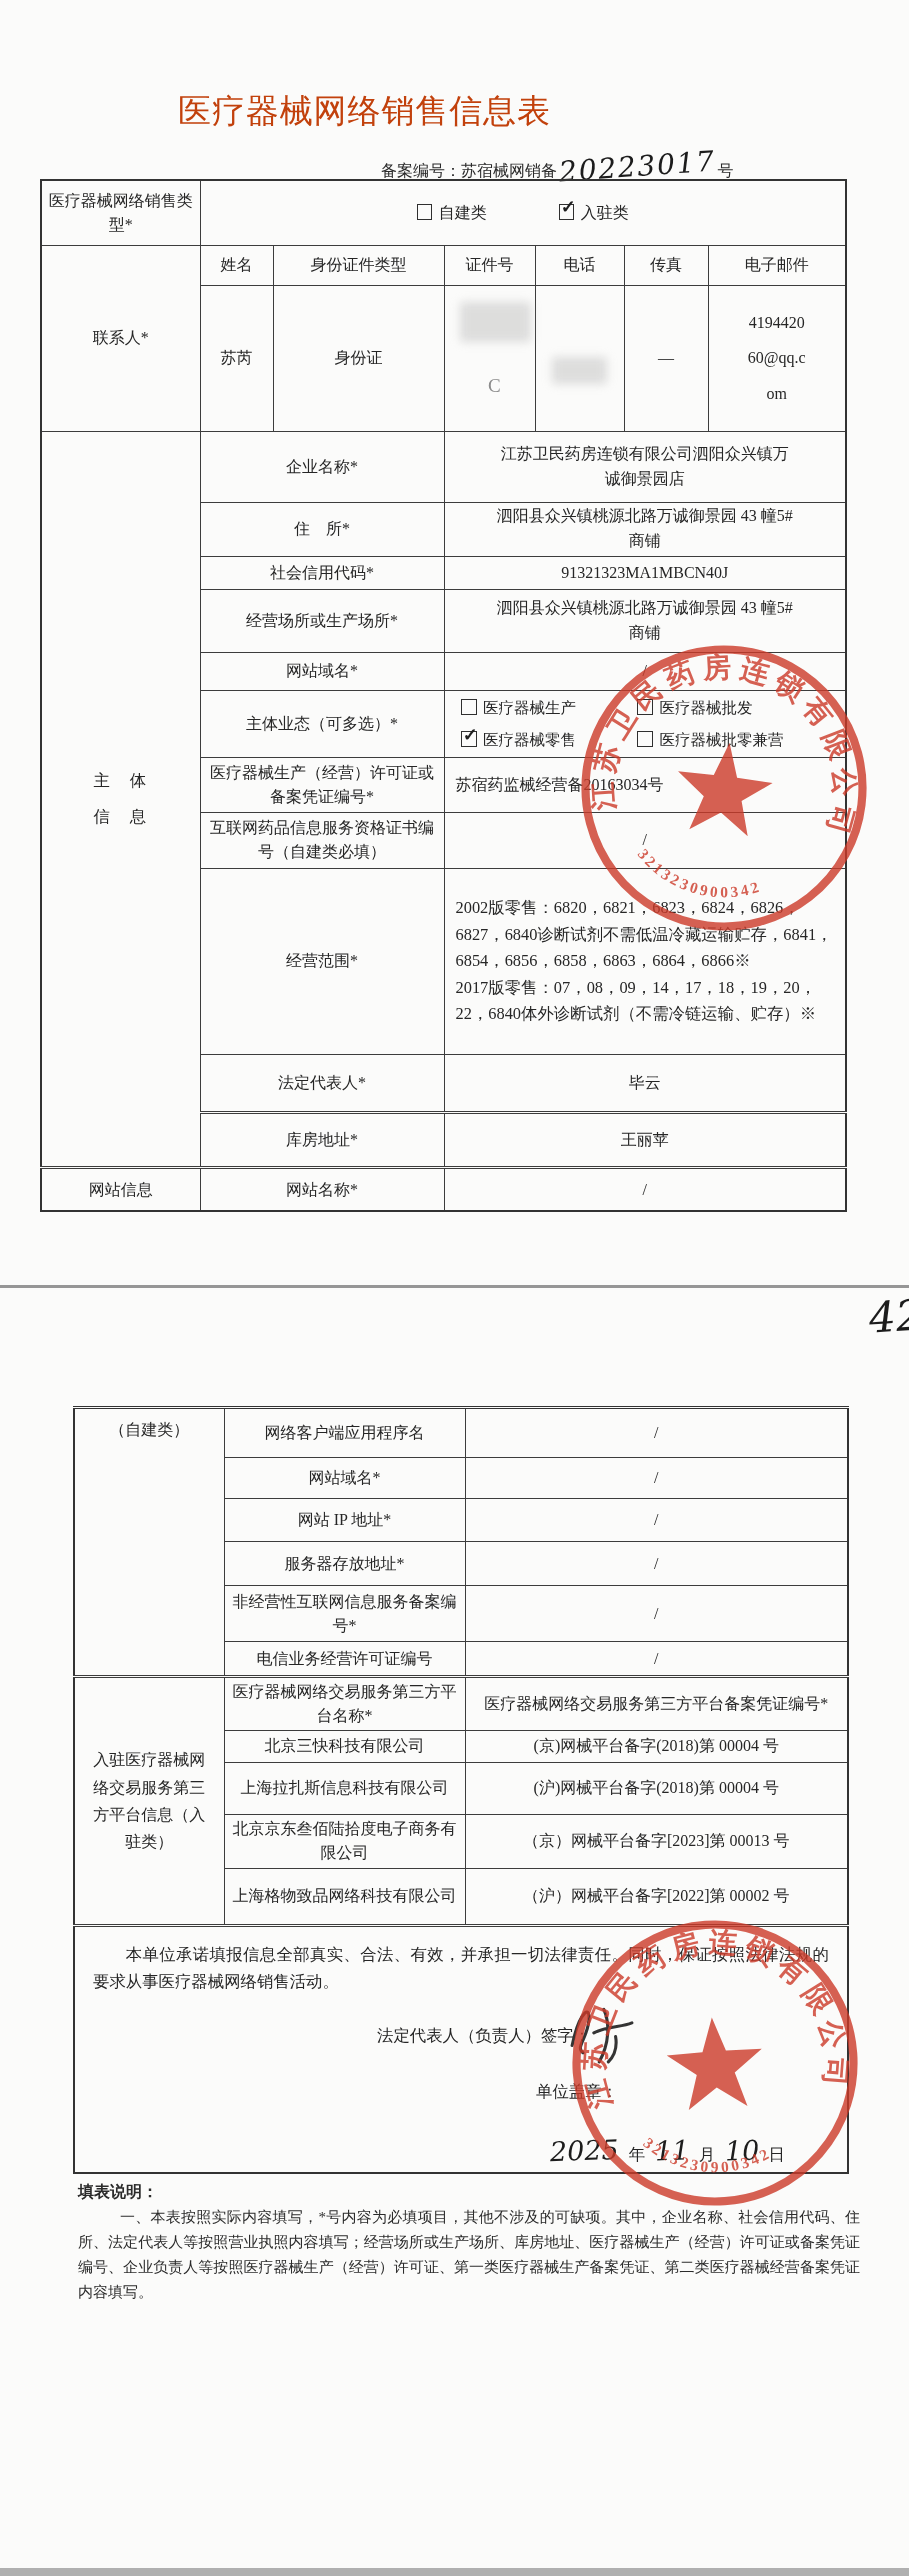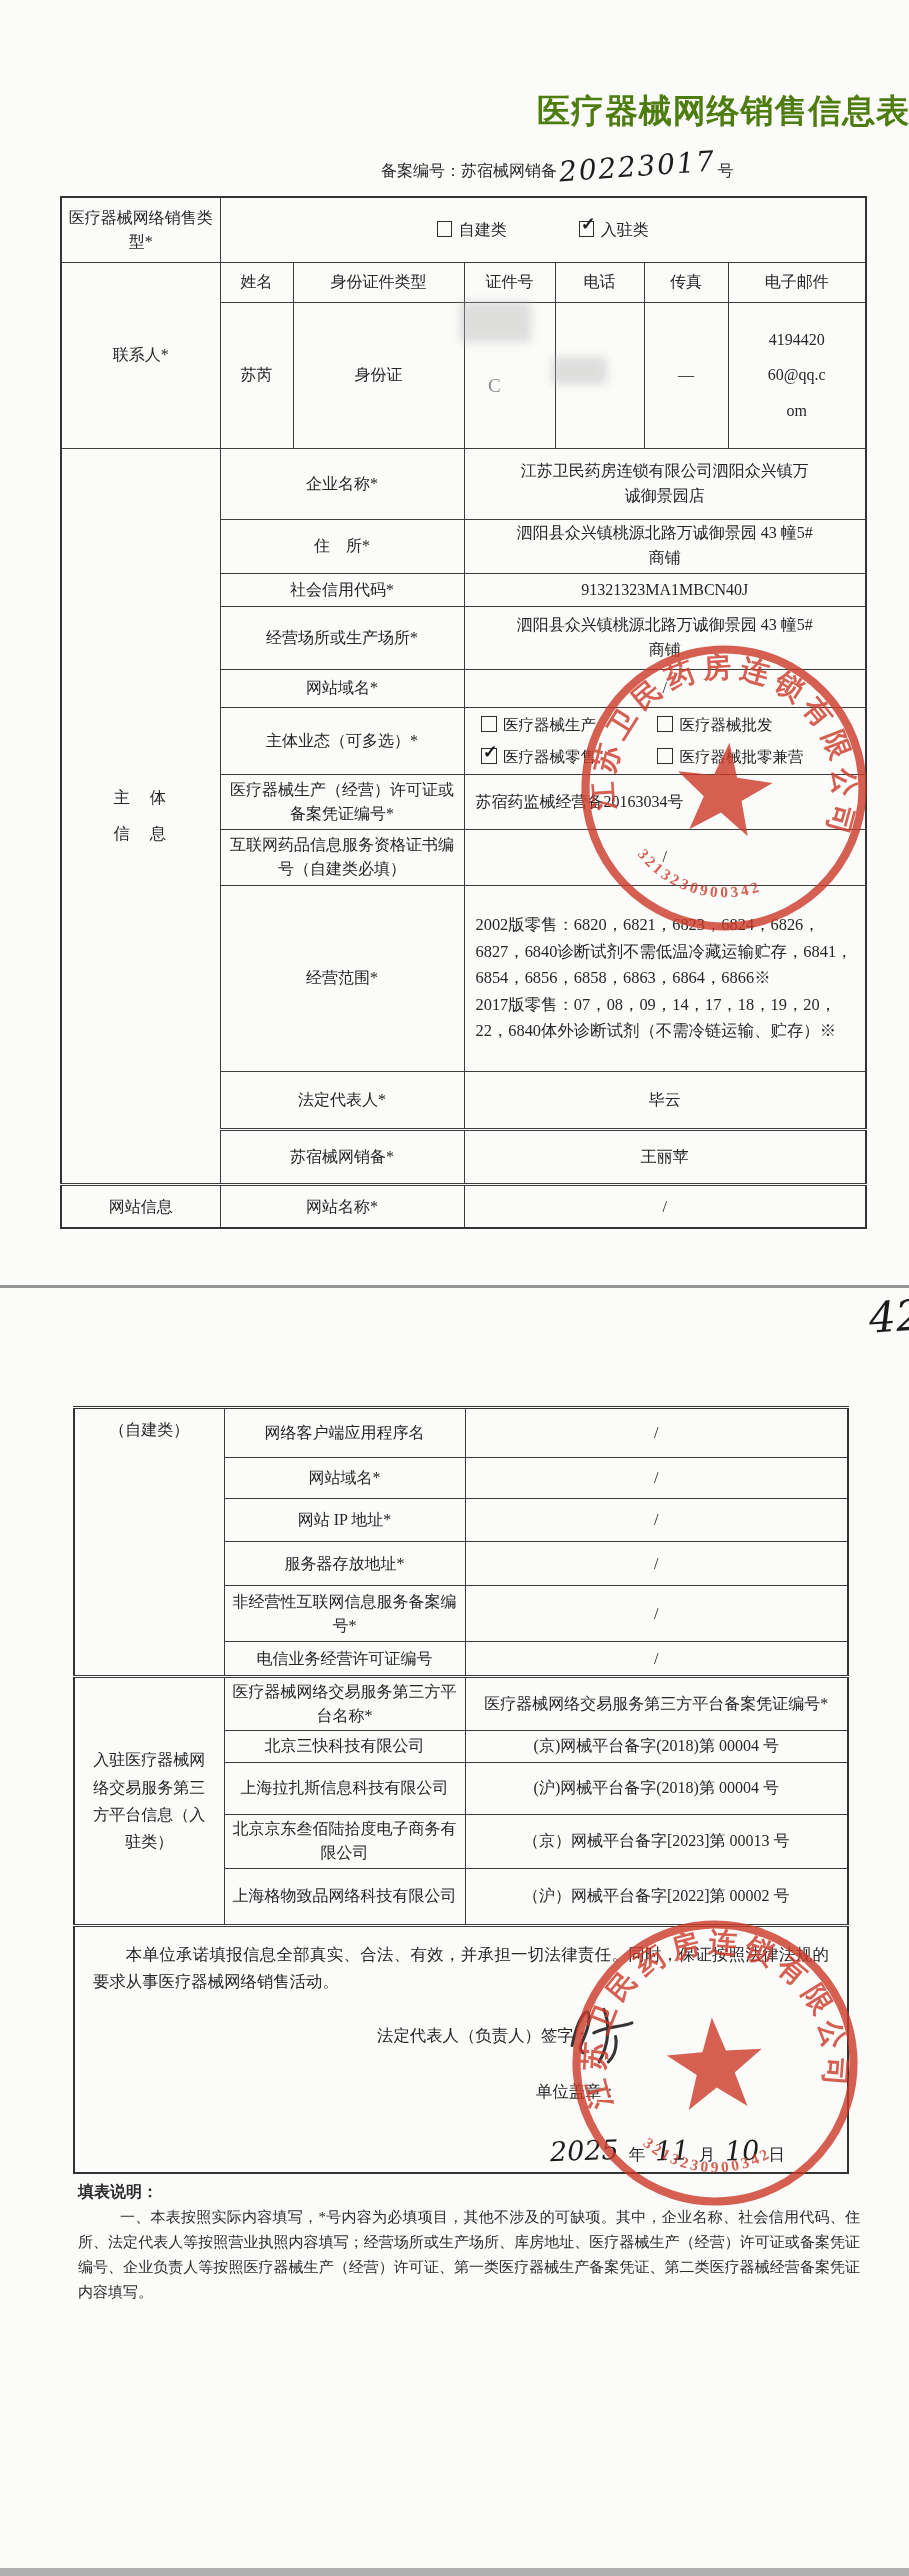--- a/index.html
+++ b/index.html
@@ -4,40 +4,40 @@
 <style>
   html,body{margin:0;padding:0;background:#e8e8e8;}
   .sheet{
     position:relative;width:910px;height:2576px;margin:0 auto;
     background:#fbfbfa;overflow:hidden;
     font-family:"Liberation Serif","DejaVu Serif",serif;
     color:#262626;
   }
   
   .doc-title{
-    position:absolute;top:89px;left:178px;right:0;text-align:right;
-    font-size:33px;font-weight:700;letter-spacing:0.9px;color:#4d7c0f;
+    position:absolute;top:89px;left:178px;right:0;text-align:left;
+    font-size:33px;font-weight:400;letter-spacing:0.9px;color:#c2410c;
   }
   .filing-line{
     position:absolute;top:150px;left:381px;display:flex;align-items:baseline;
     font-size:16px;white-space:nowrap;color:#2a2a2a;
   }
   .hand{
     font-style:italic;display:inline-block;transform:rotate(-4deg);
     font-family:"DejaVu Serif",serif;color:#1c1c1c;
   }
   .filing-line .hand{font-size:28px;letter-spacing:1.8px;margin:0 1.8px;}
   
   table{border-collapse:collapse;table-layout:fixed;position:absolute;background:transparent;}
   td{
     border:1.5px solid #3c3c3c;text-align:center;vertical-align:middle;
     font-size:16px;line-height:1.5;padding:1.8px 3.6px;color:#262626;
     overflow:hidden;
   }
-  .t1{left:60px;top:179px;width:805px;border:2.3px solid #333;margin-top:17px;}
+  .t1{left:40px;top:179px;width:805px;border:2.3px solid #333;}
   .t2{left:73px;top:1406px;width:774px;border:2.3px solid #333;border-top:3.6px double #333;}
   td.dbl-top{border-top:3.6px double #3c3c3c;}
   td.left{text-align:left;padding-left:11px;}
   .narrow{max-width:301px;margin:0 auto;line-height:1.55;}
   .section-v div{line-height:36px;font-size:16.4px;letter-spacing:1.8px;}
   
   .cb{
     display:inline-block;width:13.7px;height:13.7px;border:1.5px solid #2f2f2f;
     vertical-align:-1.8px;margin-right:6.4px;position:relative;
   }
@@ -184,21 +184,21 @@
       <td colspan="4" class="left" style="line-height:26.4px;font-size:16.4px;padding-right:7.3px">
         <div>2002版零售：6820，6821，6823，6824，6826，6827，6840诊断试剂不需低温冷藏运输贮存，6841，6854，6856，6858，6863，6864，6866※</div>
         <div>2017版零售：07，08，09，14，17，18，19，20，22，6840体外诊断试剂（不需冷链运输、贮存）※</div>
       </td>
     </tr>
     <tr style="height:58px">
       <td colspan="2">法定代表人*</td>
       <td colspan="4">毕云</td>
     </tr>
     <tr style="height:55px">
-      <td colspan="2" class="dbl-top">苏宿械网销备*</td>
+      <td colspan="2" class="dbl-top">库房地址*</td>
       <td colspan="4" class="dbl-top">王丽苹</td>
     </tr>
     <tr style="height:44px">
       <td class="dbl-top">网站信息</td>
       <td colspan="2" class="dbl-top">网站名称*</td>
       <td colspan="4" class="dbl-top">/</td>
     </tr>
   </tbody>
     </table>
 

